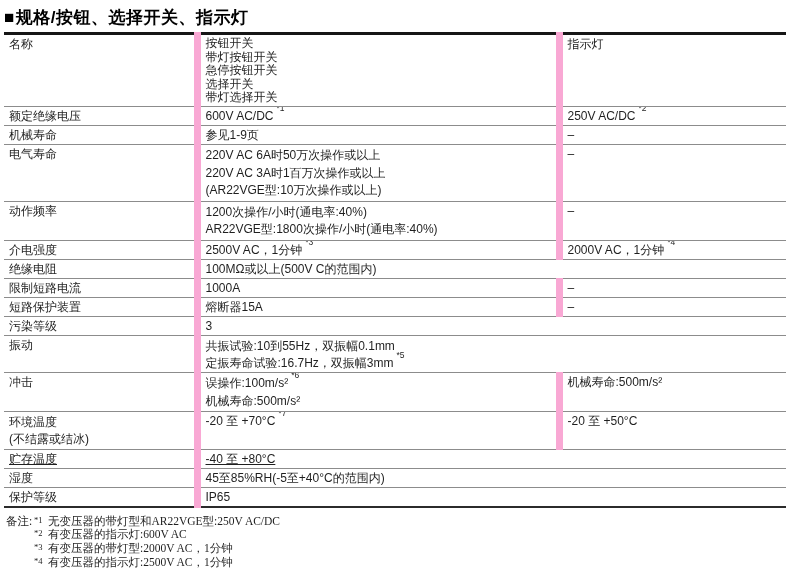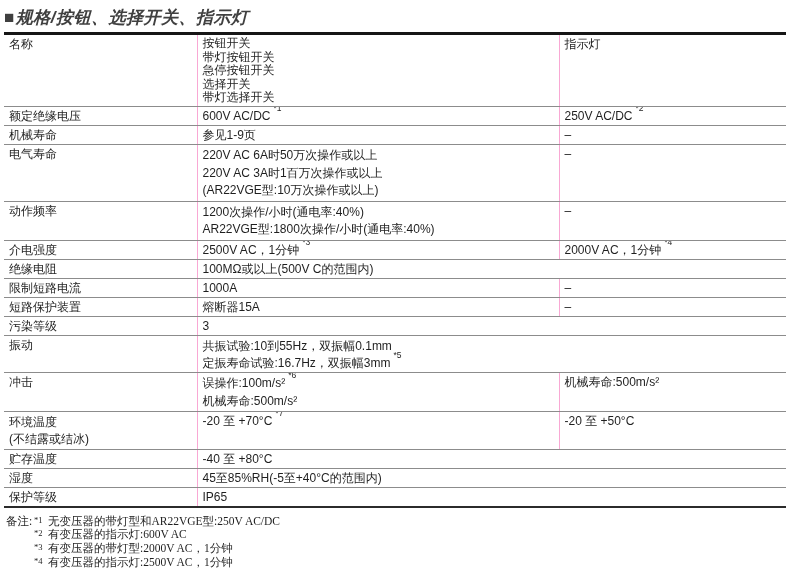--- a/index.html
+++ b/index.html
@@ -13,25 +13,24 @@
     color: #1f1f1f;
     -webkit-font-smoothing: antialiased;
   }
   .page {
     padding: 4px 4px 0 4px;
     width: 782px;
   }
   .page-title {
     font-size: 17px;
     font-weight: 700;
-    color: #404040;
+    color: #000000;
     margin: 2px 0 3px 0;
     letter-spacing: 0.5px;
     white-space: nowrap;
-    font-style: italic;
   }
   .page-title .bullet { margin-right: 1px; }
 
   table.spec {
     width: 782px;
     table-layout: fixed;
     border-collapse: collapse;
     border-top: 3px solid #161616;
     border-bottom: 2px solid #2b2b2b;
     font-size: 12px;
@@ -41,21 +40,21 @@
   col.c3 { width: 227px; }
 
   td {
     border-bottom: 1px solid #8c8c8c;
     vertical-align: top;
     padding: 2px 4px 1px 5px;
     line-height: 15px;
     overflow: hidden;
     white-space: nowrap;
   }
-  td.rb { border-right: 1px solid #f9a8d4; }
+  td.rb { border-right: 7px solid #f9a8d4; }
 
   .ln { display: block; }
   .tight .ln { line-height: 13.6px; }
   .loose .ln { line-height: 17.6px; }
   .loose2 .ln { line-height: 16.6px; }
 
   sup.mark {
     font-size: 8.5px;
     line-height: 0;
     position: relative;
@@ -189,21 +188,21 @@
 
       <tr style="height:33px;">
         <td class="rb loose2">
           <span class="ln">环境温度</span>
           <span class="ln">(不结露或结冰)</span>
         </td>
         <td class="rb"><span>-20 至 +70°C</span><sup class="mark">*7</sup></td>
         <td>-20 至 +50°C</td>
       </tr>
 
-      <tr style="height:17px;">
+      <tr style="height:17px;text-decoration:underline;">
         <td class="rb">贮存温度</td>
         <td colspan="2">-40 至 +80°C</td>
       </tr>
 
       <tr style="height:18px;">
         <td class="rb">湿度</td>
         <td colspan="2">45至85%RH(-5至+40°C的范围内)</td>
       </tr>
 
       <tr style="height:18px;">

